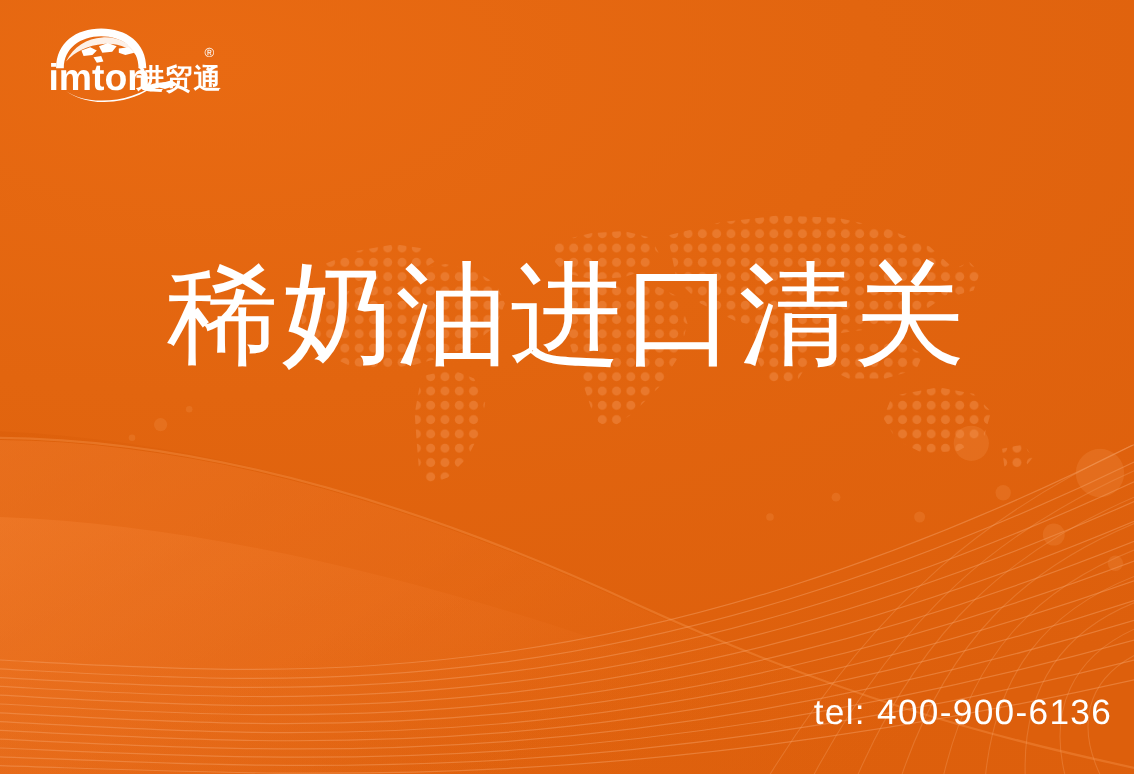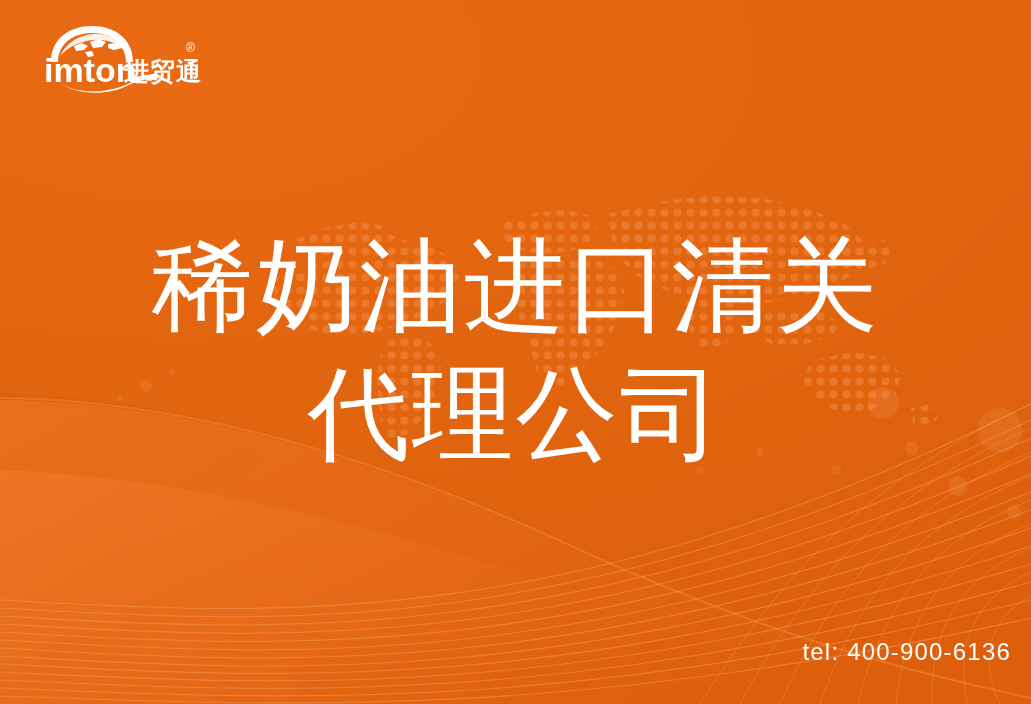--- a/index.html
+++ b/index.html
@@ -94,21 +94,21 @@
     display: block;
   }
 
   
   .tel {
     position: absolute;
     right: 20px;
     bottom: 38px;
     color: #ffffff;
     font-family: "Liberation Sans", sans-serif;
-    font-size: 24px;
+    font-size: 32px;
     letter-spacing: 1.2px;
     white-space: nowrap;
   }
 </style>
 </head>
 <body>
 
 <div class="banner">
 
   <div class="bg-base"></div>
@@ -261,18 +261,17 @@
       <text x="6" y="60" font-family="Liberation Sans, sans-serif" font-size="34" font-weight="700" fill="#ffffff">imton</text>
 
       <text x="86" y="58" font-family="Liberation Sans, DejaVu Sans, sans-serif" font-size="25" font-weight="700" fill="#ffffff" letter-spacing="1">进贸通</text>
 
       <text x="148" y="30" font-family="Liberation Sans, sans-serif" font-size="12" fill="#ffffff">®</text>
     </svg>
   </div>
 
   <div class="headline">
     <span class="line">稀奶油进口清关</span>
-    <span class="line">代理公司</span>
   </div>
 
   <div class="tel">tel: 400-900-6136</div>
 
 </div>
 
 </body></html>

